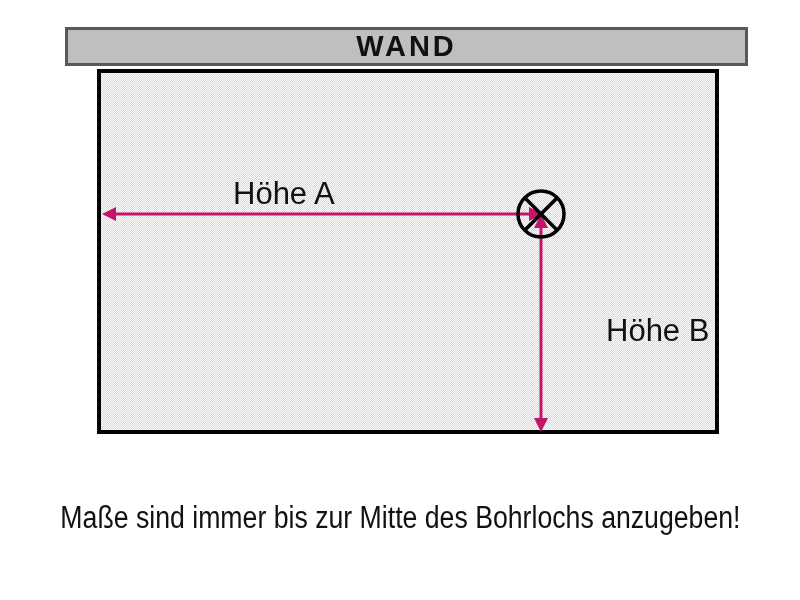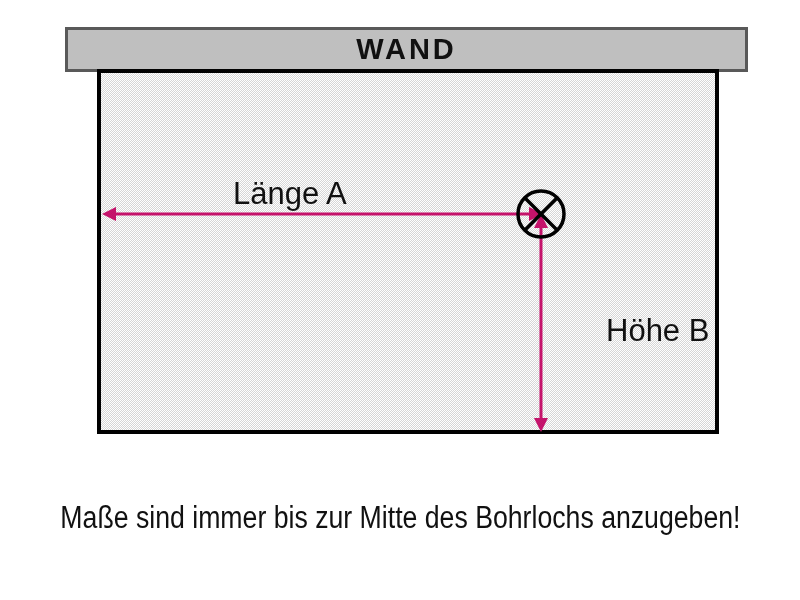--- a/index.html
+++ b/index.html
@@ -14,21 +14,21 @@
   body{font-family:"Liberation Sans", sans-serif;}
   .stage{
     position:relative;
     width:800px;height:600px;
     background:#ffffff;
     overflow:hidden;
   }
   .wand-bar{
     position:absolute;
     left:65px;top:27px;
-    width:683px;height:45px;
+    width:683px;height:39px;
     background:var(--bar-fill);
     border:3px solid var(--bar-border);
     display:flex;align-items:center;justify-content:center;
   }
   .wand-bar .title{
     font-size:29px;
     font-weight:bold;
     letter-spacing:3px;
     color:var(--text);
   }
@@ -94,20 +94,20 @@
       <polygon points="541,432 534,418 548,418" fill="var(--arrow)"></polygon>
     </g>
 
     <g>
       <circle cx="541" cy="214" r="23" fill="none" stroke="var(--outline)" stroke-width="3.5"></circle>
       <line x1="525" y1="198" x2="557" y2="230" stroke="var(--outline)" stroke-width="3.5"></line>
       <line x1="525" y1="230" x2="557" y2="198" stroke="var(--outline)" stroke-width="3.5"></line>
     </g>
   </svg>
 
-  <div class="dim-label laenge-label">Länge A</div>
+  <div class="dim-label laenge-label">Höhe A</div>
   <div class="dim-label hoehe-label">Höhe B</div>
 
   <div class="caption">
     <span class="caption-text">Maße sind immer bis zur Mitte des Bohrlochs anzugeben!</span>
   </div>
 
 </div>
 
 </body></html>

